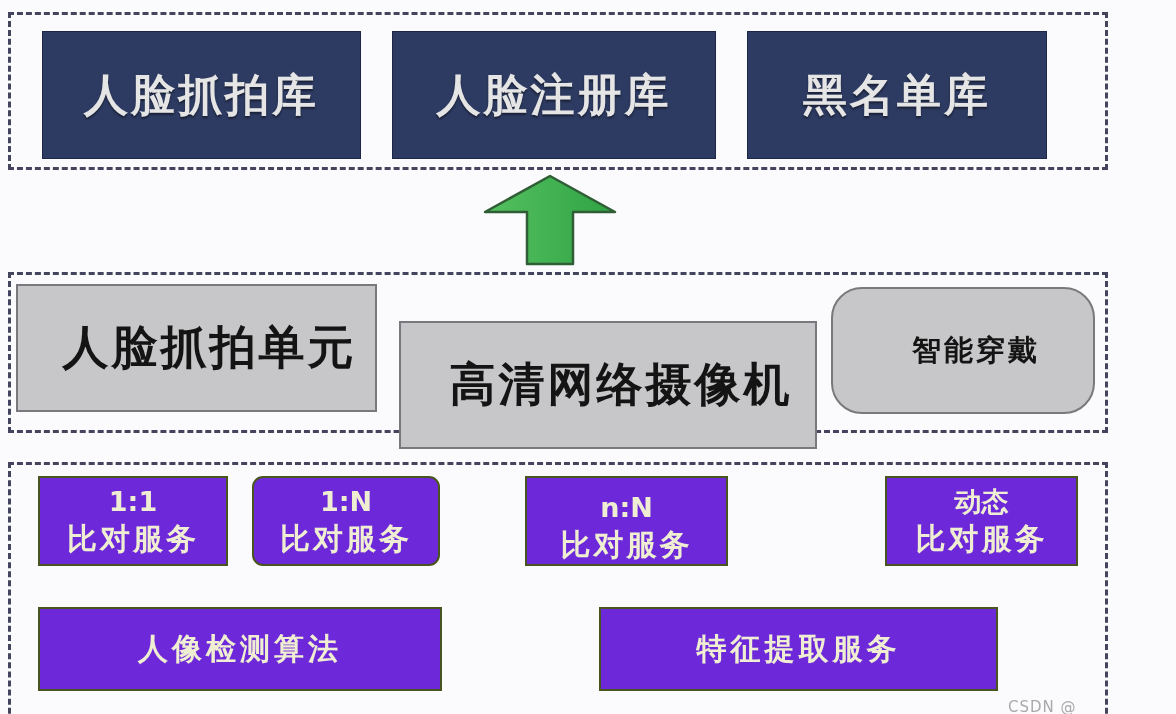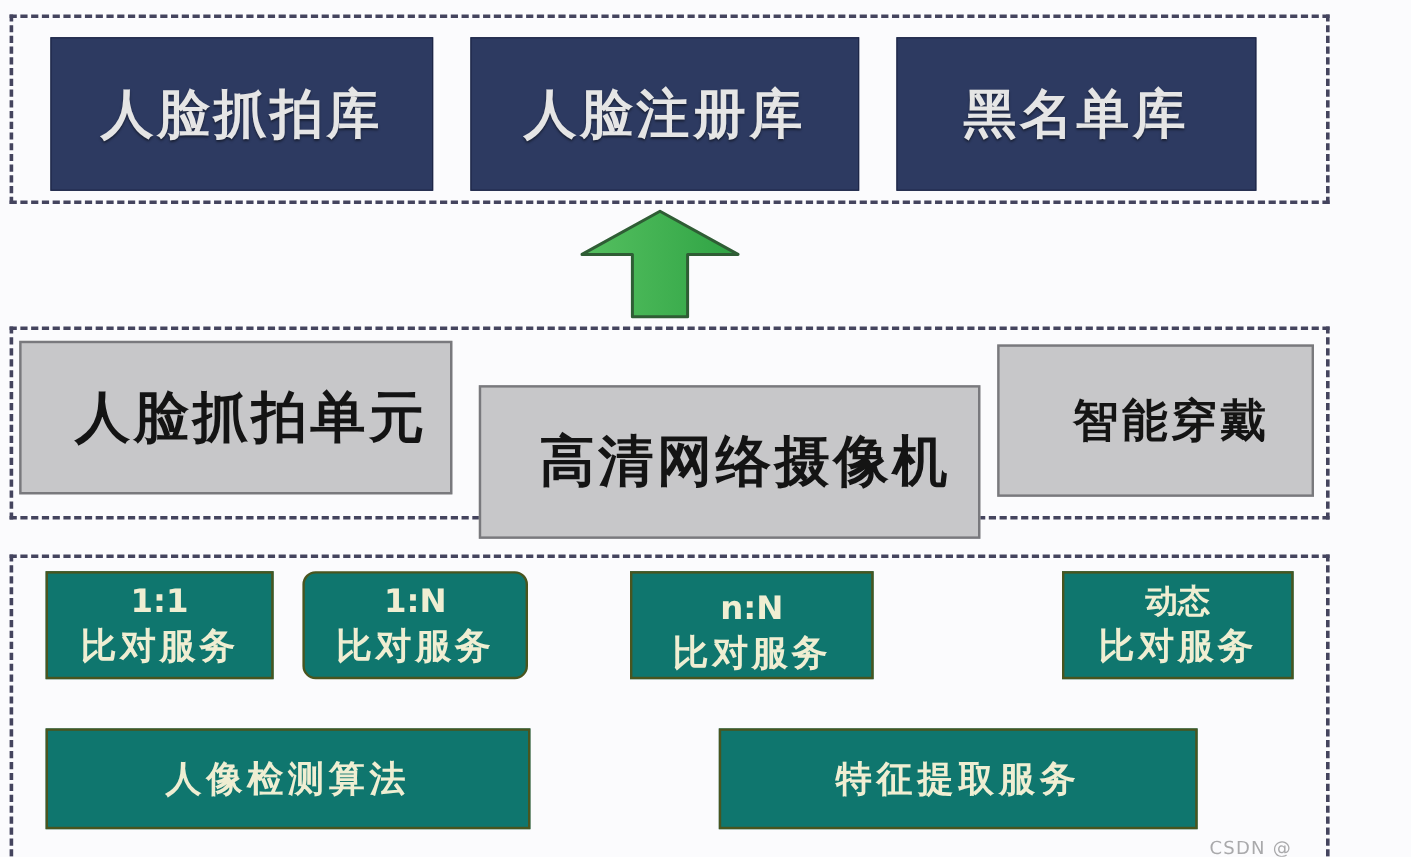--- a/index.html
+++ b/index.html
@@ -37,25 +37,26 @@
   .dev-box{
     background:#c7c7c9;
     border:2px solid #79797d;
     color:#141414;
     font-size:46px;
     font-weight:bold;
     letter-spacing:3px;
     padding-left:26px;
   }
   .dev-box.two-line{
-    font-size:38px;
+    font-size:29px;
     line-height:1.3;
+    border-radius:31px;
   }
   .svc-box{
-    background:#0f766e;
+    background:#6d28d9;
     border:2px solid #49551f;
     color:#efeed2;
     font-weight:bold;
   }
   .svc-line1{font-size:27px;display:block;line-height:1.3;}
   .svc-line2{font-size:30px;display:block;letter-spacing:3px;line-height:1.3;}
   .svc-wide{
     font-size:30px;
     letter-spacing:4px;
   }

